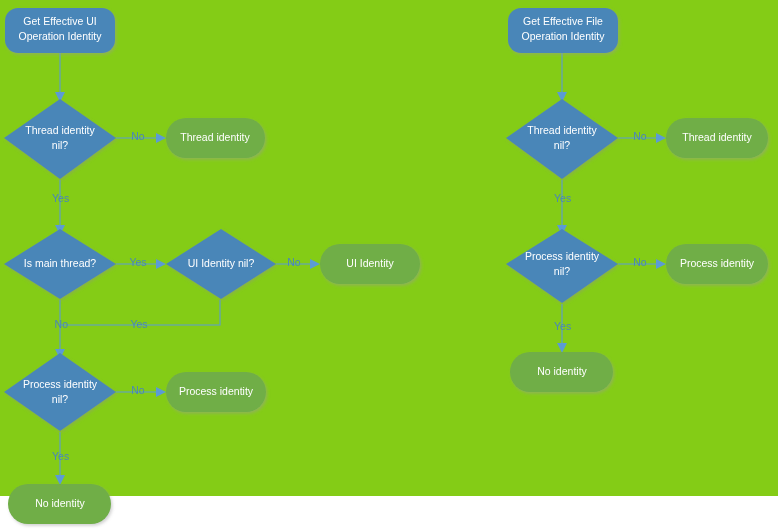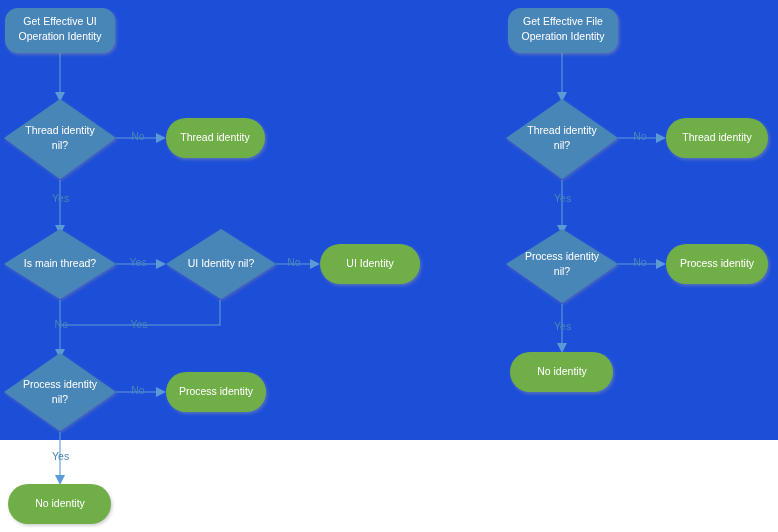--- a/index.html
+++ b/index.html
@@ -9,22 +9,22 @@
   }
   body {
     width: 778px;
     height: 532px;
     font-family: "Liberation Sans", sans-serif;
     overflow: hidden;
   }
   #diagram-root {
     position: relative;
     width: 778px;
-    height: 440px;
-    background: #1d4ed8;
+    height: 496px;
+    background: #84cc16;
     text-align: center;
   }
   svg#flowchart {
     display: block;
     width: 778px;
     height: 532px;
   }
   .shape-label {
     fill: #ffffff;
     font-family: "Liberation Sans", sans-serif;

